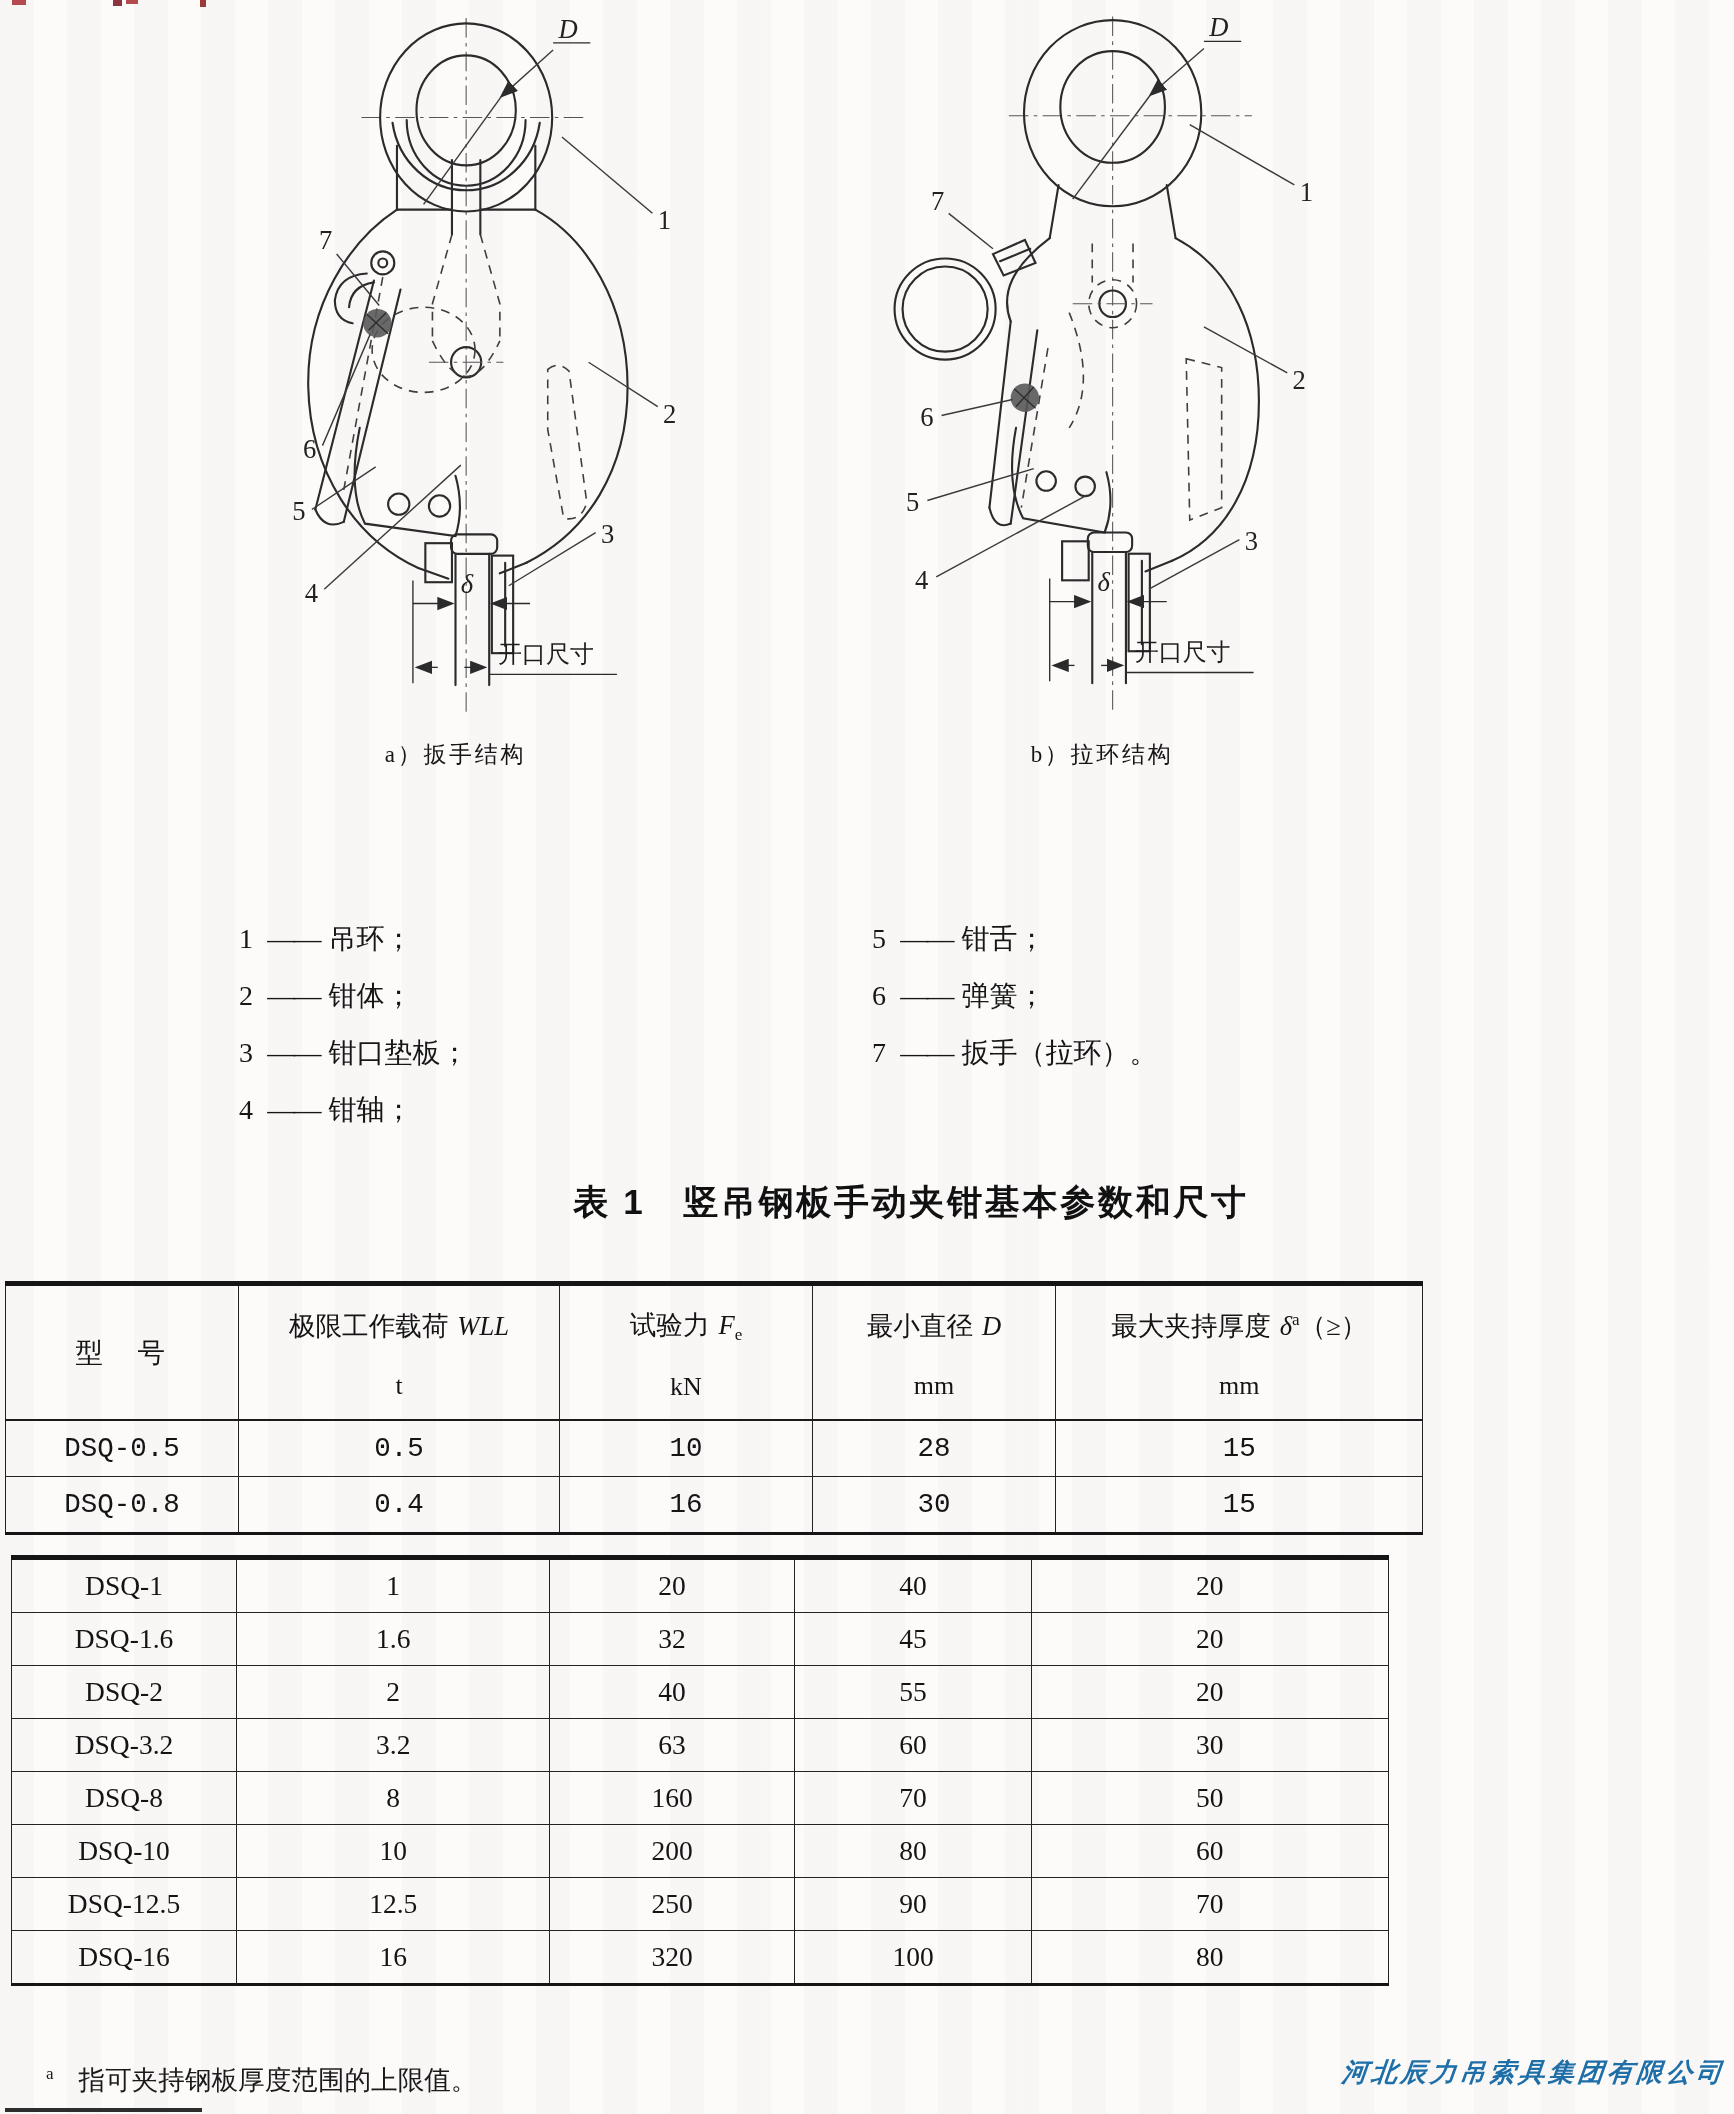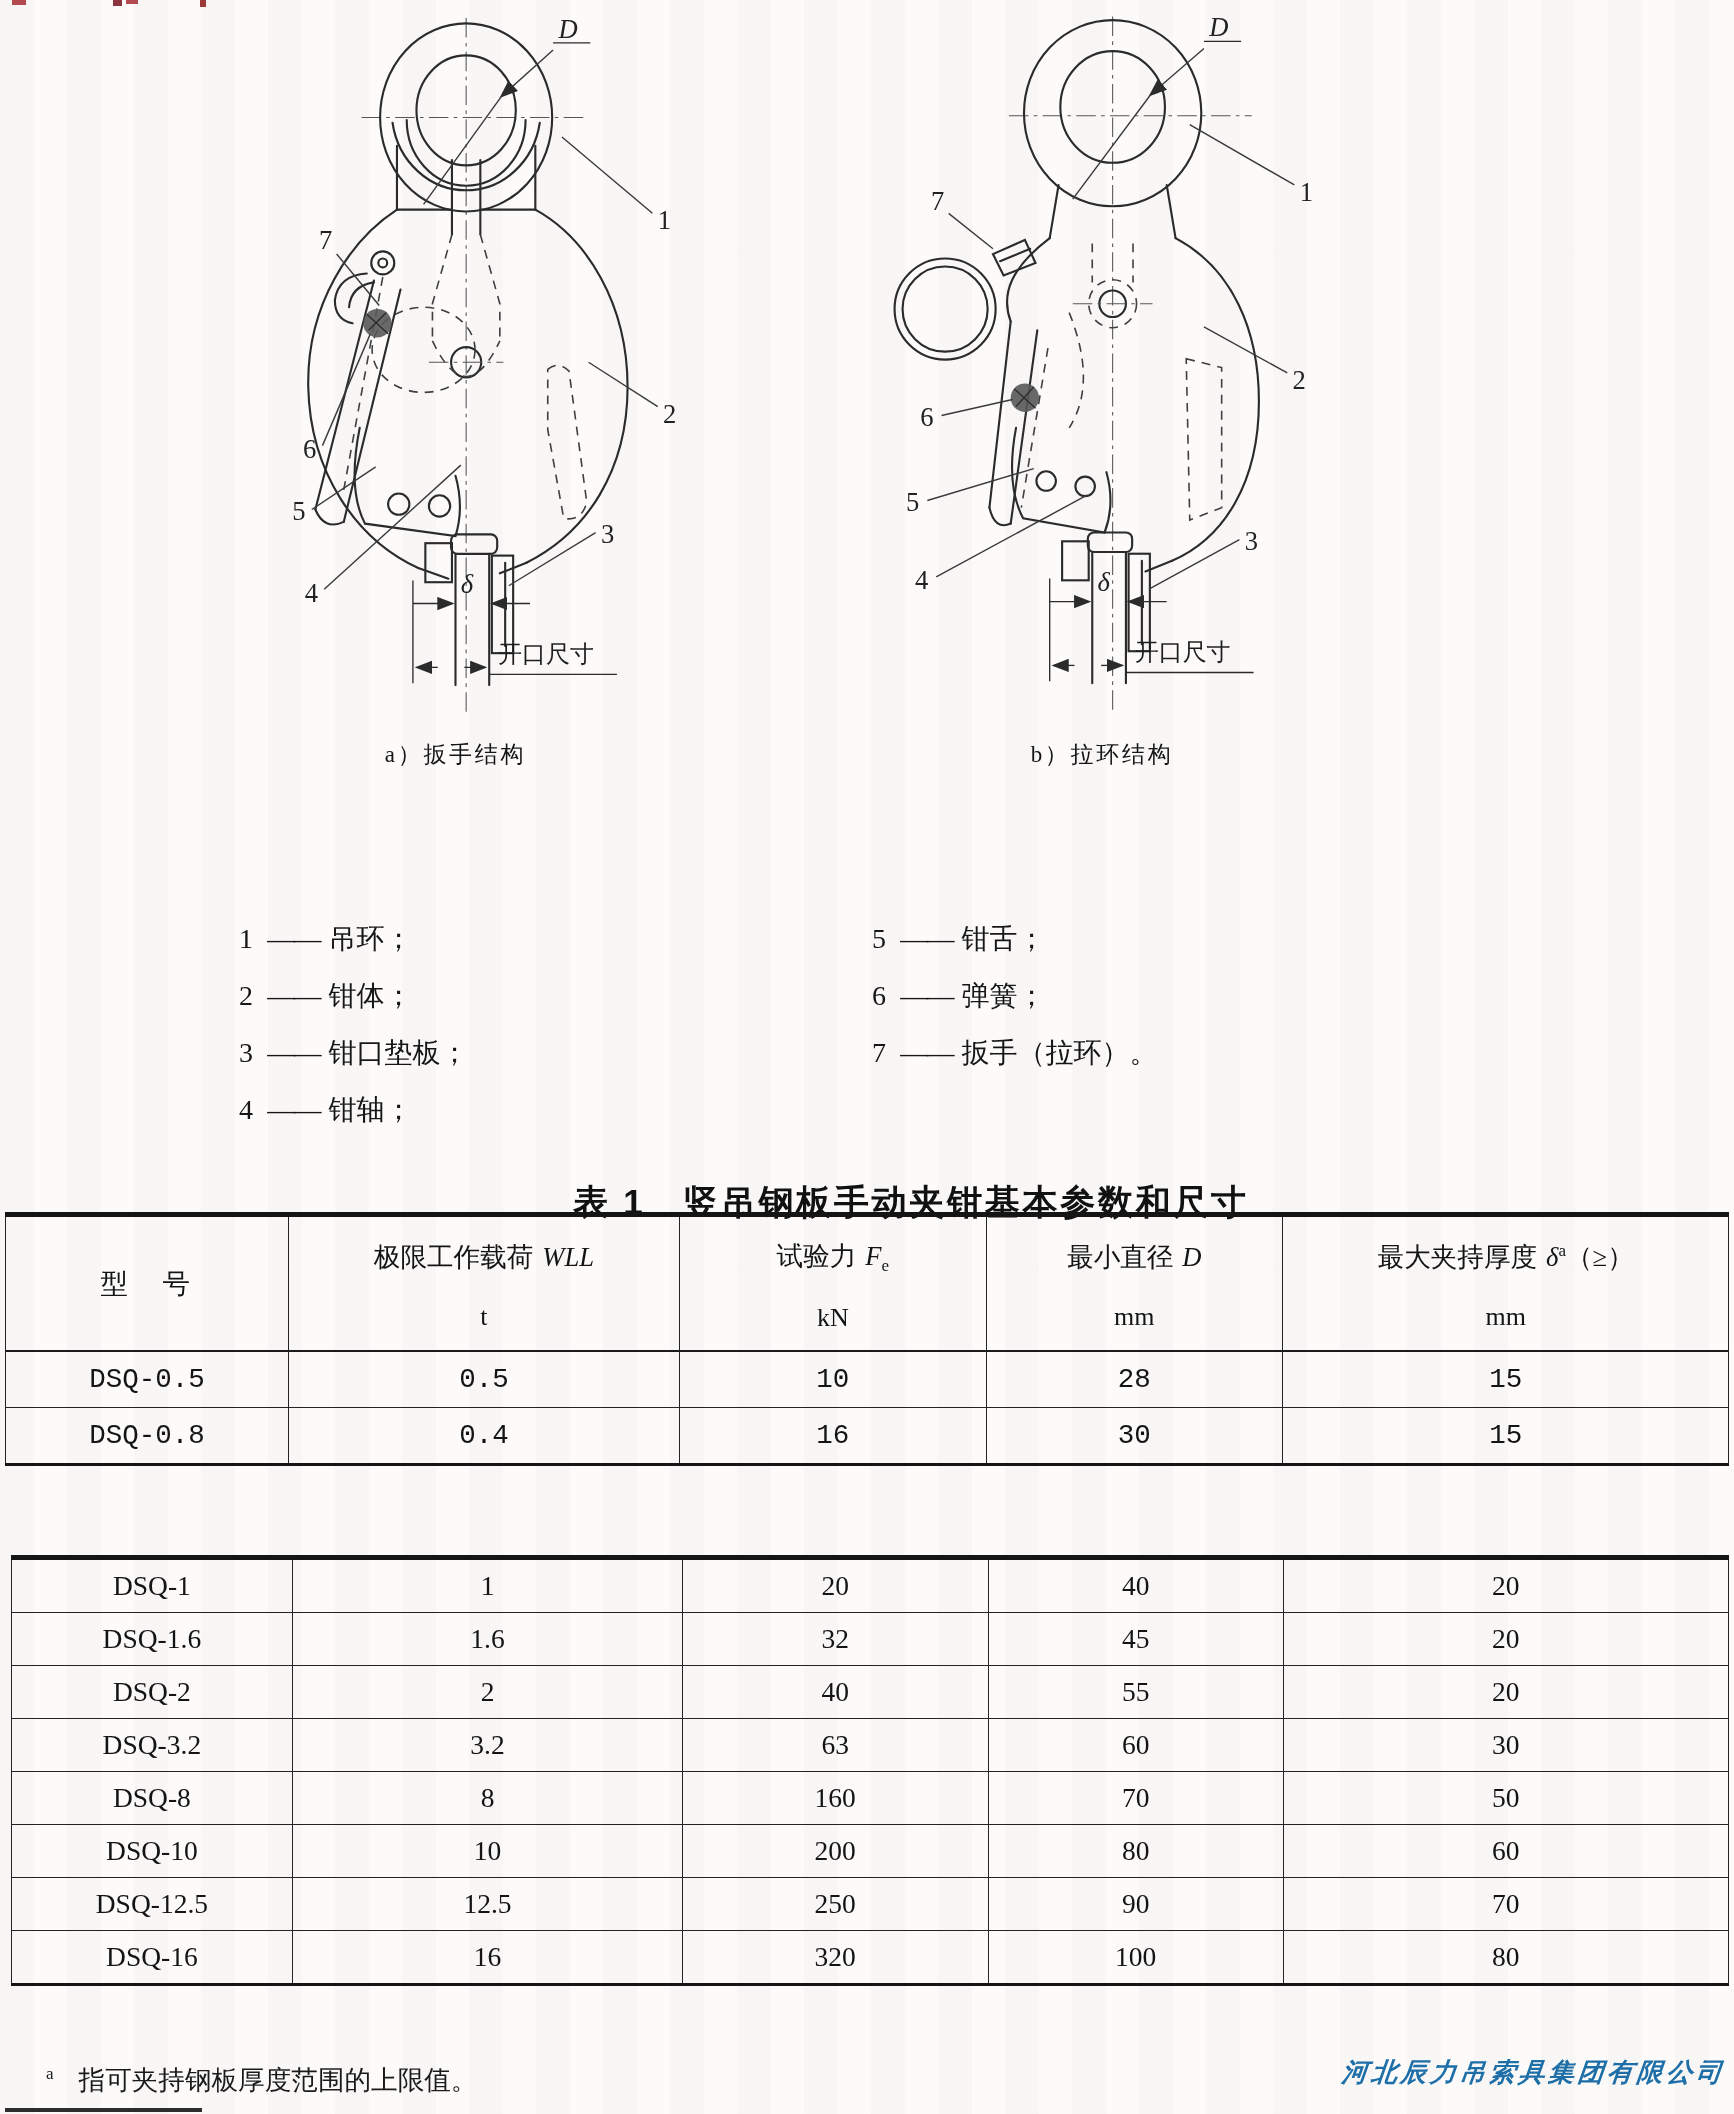--- a/index.html
+++ b/index.html
@@ -52,22 +52,22 @@
   #legendL{left:239px;top:910px;}
   #legendR{left:872px;top:910px;}
 
   
   #tableTitle{
     position:absolute;left:0;top:1179px;width:1734px;
     text-align:center;font-family:"Liberation Sans",sans-serif;
     font-weight:700;font-size:35px;letter-spacing:2.7px;color:#111;margin-left:44px;
   }
   table{border-collapse:collapse;table-layout:fixed;position:absolute;background:transparent;}
-  #tbl1{left:5.3px;top:1212px;width:1724px;border-top:5.3px solid #151515;border-bottom:3.5px solid #151515;}
-  #tbl2{left:10.6px;top:1555px;width:1718px;border-top:5.3px solid #151515;border-bottom:3.5px solid #151515;}
+  #tbl1{left:5.3px;top:1281px;width:1418px;border-top:5.3px solid #151515;border-bottom:3.5px solid #151515;}
+  #tbl2{left:10.6px;top:1555px;width:1378px;border-top:5.3px solid #151515;border-bottom:3.5px solid #151515;}
   th,td{border:1.8px solid #232323;text-align:center;vertical-align:middle;
         font-family:"Liberation Serif",serif;color:#141414;padding:0;}
   #tbl1 th{height:133px;border-bottom:2.7px solid #1b1b1b;font-weight:normal;}
   #tbl1 td{height:55px;font-size:27.5px;font-family:Liberation Mono, monospace;}
   #tbl2 td{height:52px;font-size:27.5px;}
   .h-top{font-size:26.6px;margin-top:3.5px;}
   .h-unit{font-size:26px;margin-top:26.6px;}
   .h-mid{font-size:27.5px;letter-spacing:3.5px;}
   .hsym{font-style:italic;margin-left:8.9px;}
   sub,sup{font-size:17px;}

